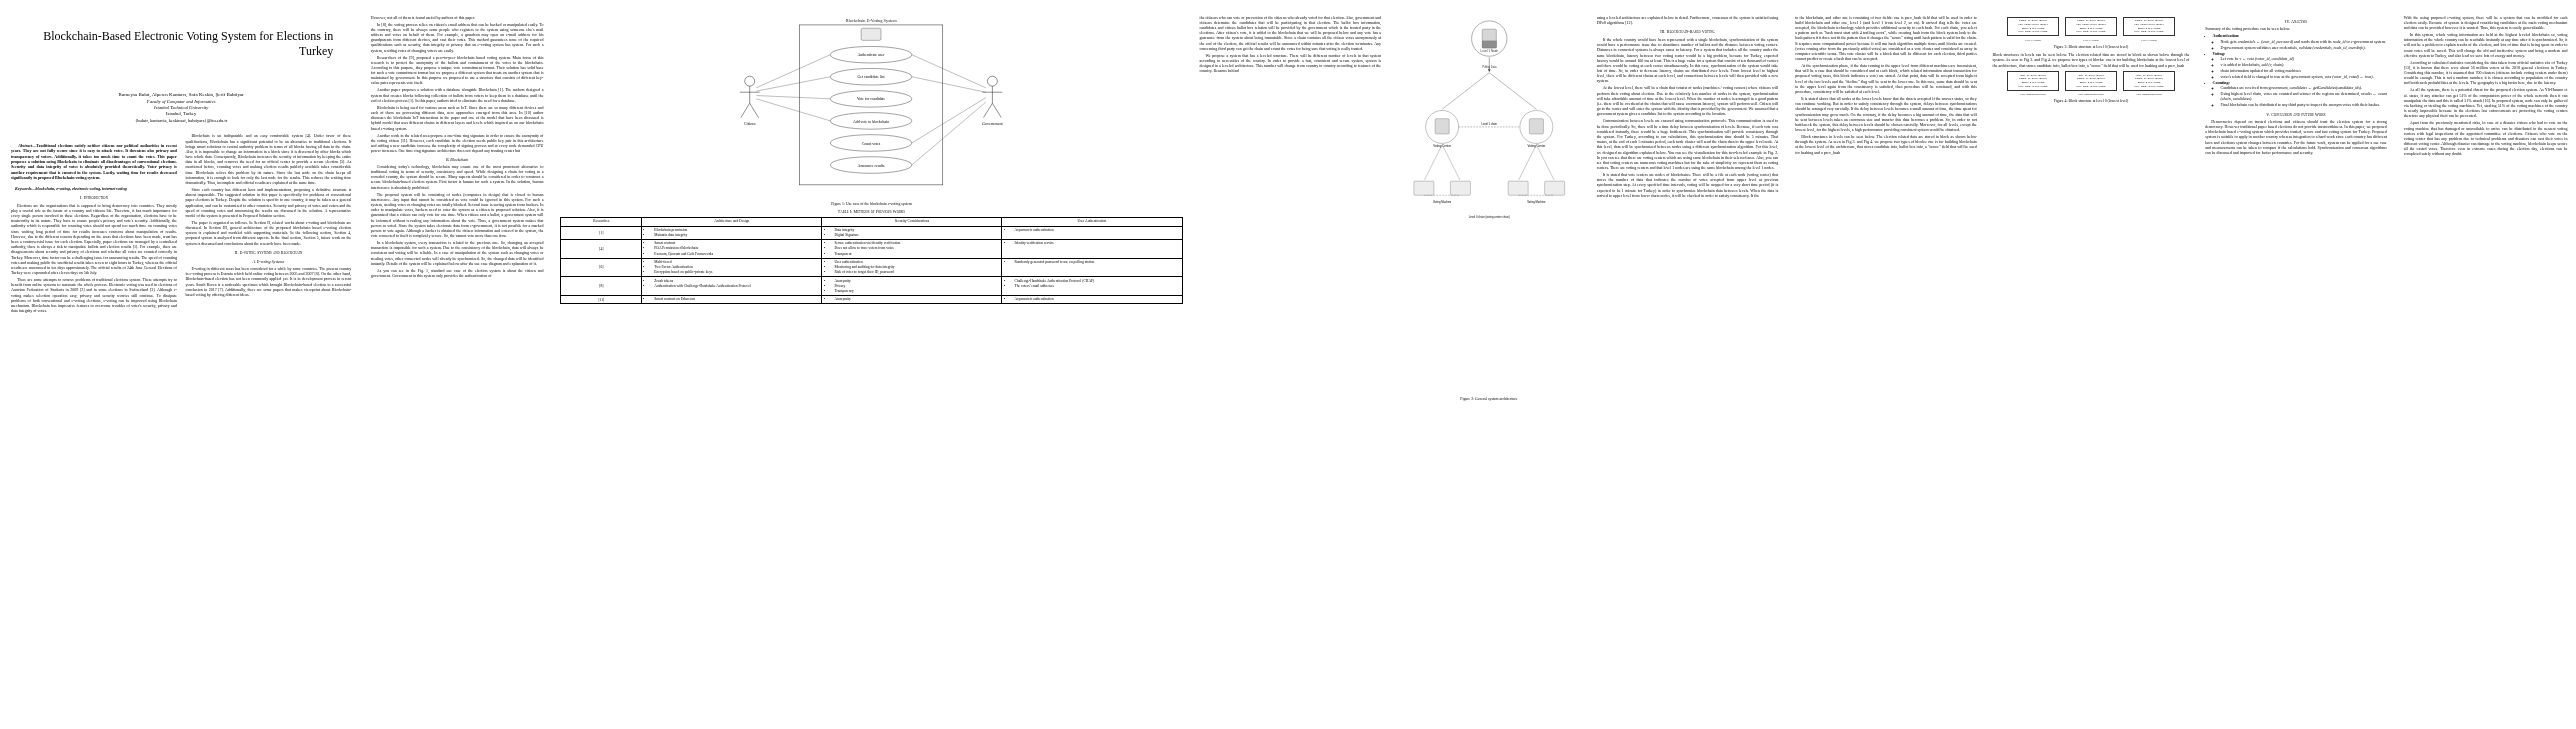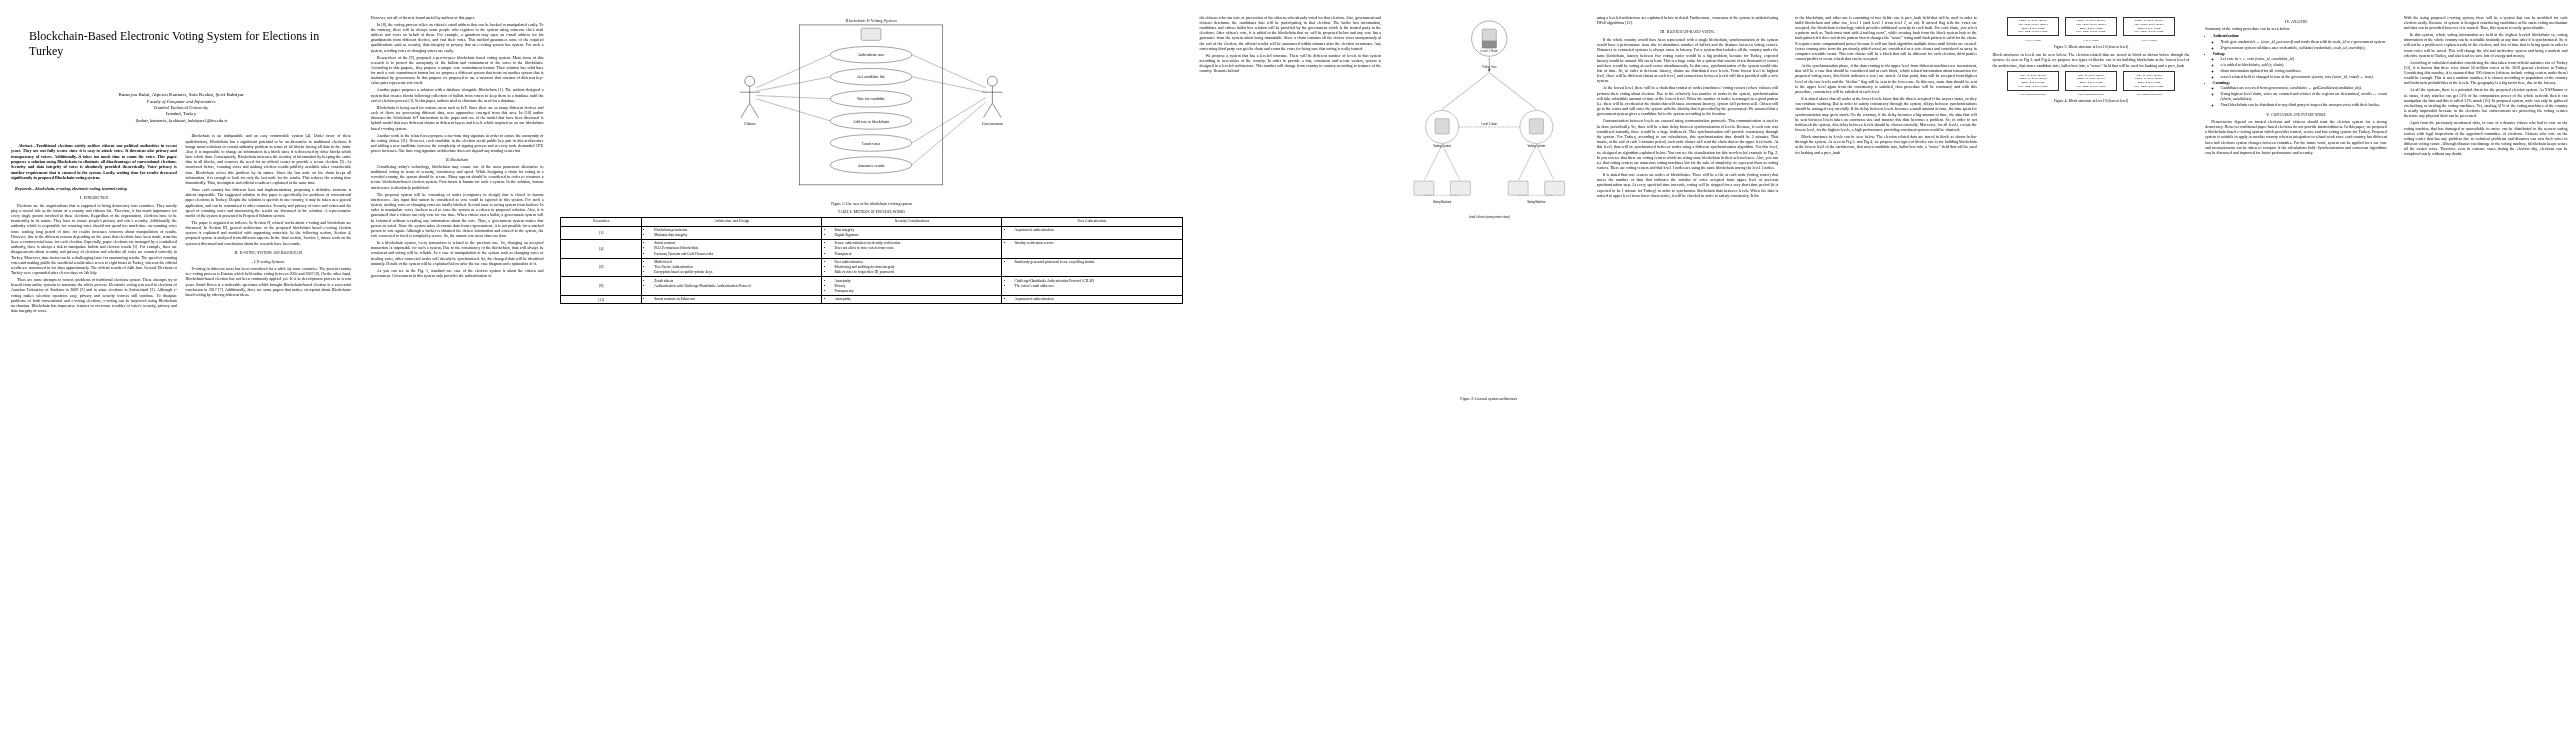--- a/index.html
+++ b/index.html
@@ -43,21 +43,21 @@
   .sub-head{
     text-align:center;
     font-size:4px;
     font-style:italic;
     margin:3.6px 0 1.8px 0;
     text-indent:0 !important;
   }
   
   .title{
     font-size:12px;
-    text-align:left;
+    text-align:right;
     line-height:1.22;
     margin:29px 18px 0 18px;
     font-weight:normal;
   }
   .authors{
     text-align:center;
     font-size:5px;
     margin-top:34px;
     line-height:1.35;
   }

